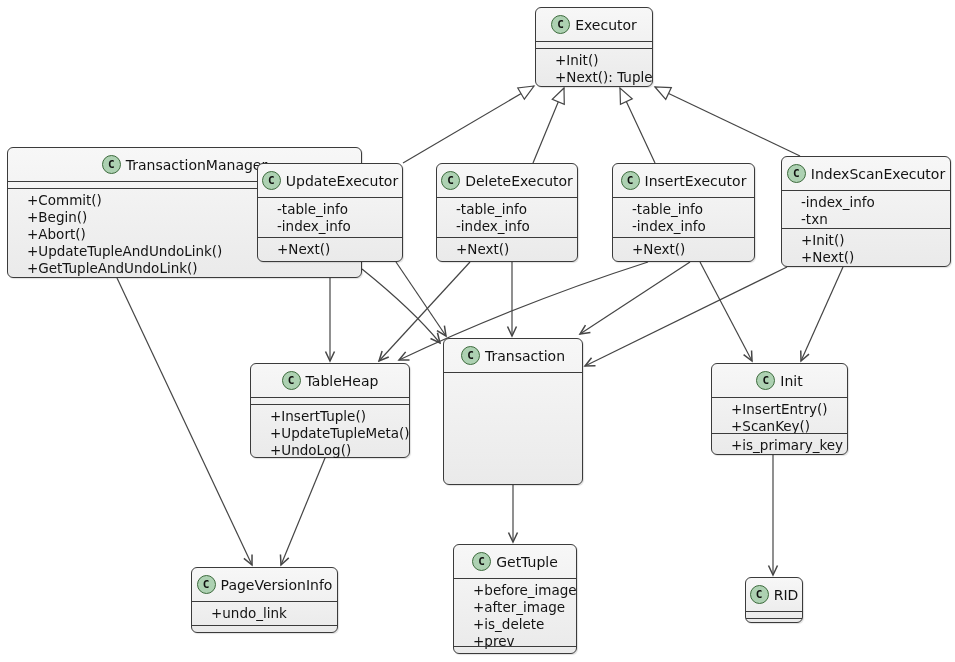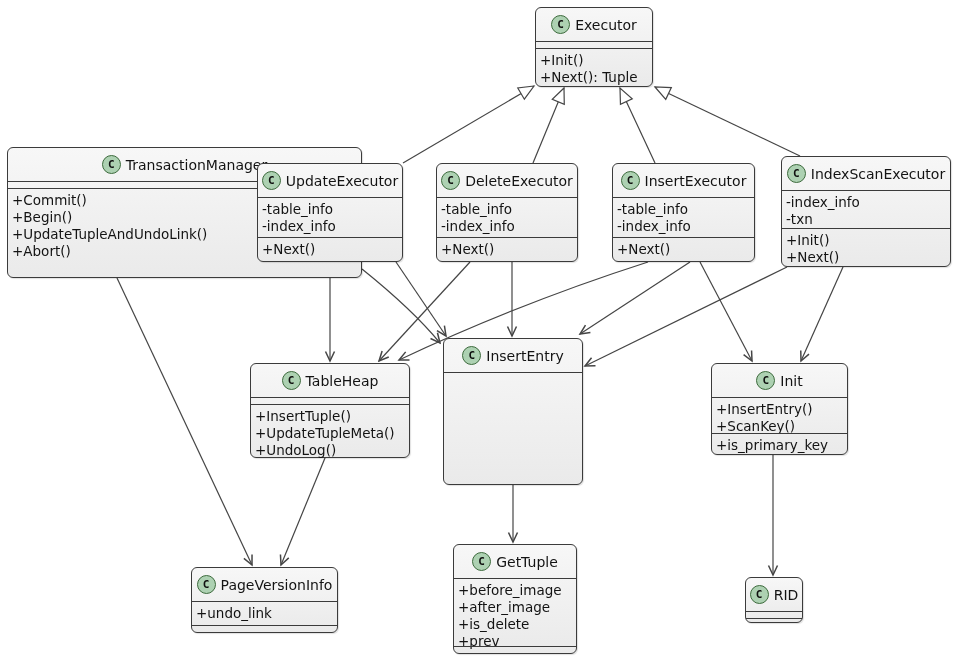--- a/index.html
+++ b/index.html
@@ -7,21 +7,21 @@
          font-family:"DejaVu Sans","Liberation Sans",sans-serif;color:#131313;}
   #edges{position:absolute;left:0;top:0;z-index:1;}
   .cls{position:absolute;z-index:2;box-sizing:border-box;display:flex;flex-direction:column;
        background:linear-gradient(#f7f7f7,#eaeaea);border:1px solid #3b3b3b;border-radius:6px;
        box-shadow:1px 1px 1px rgba(0,0,0,0.12);}
   .cls-title{flex:0 0 auto;height:33px;display:flex;align-items:center;justify-content:center;
        gap:5px;font-size:14px;white-space:nowrap;overflow:hidden;}
   .cls-icon{flex:0 0 auto;width:17px;height:17px;border-radius:50%;background:#ADD1B2;
        border:1px solid #3d6b3d;display:flex;align-items:center;justify-content:center;
        font:bold 11px "DejaVu Sans Mono","Liberation Mono",monospace;color:#101010;}
-  .cls-compart{border-top:1px solid #3b3b3b;padding:3px 4px;min-height:7px;box-sizing:border-box;}
+  .cls-compart{border-top:1px solid #3b3b3b;padding:3px 19px;min-height:7px;box-sizing:border-box;}
   .cls-methods{flex:1 1 auto;}
   .member{font-size:13.5px;line-height:17px;white-space:nowrap;}
 </style>
 </head>
 <body>
 
 <div id="stage">
   <svg id="edges" width="955" height="662">
     <defs>
       <marker id="tri" markerWidth="19" markerHeight="17" refX="17" refY="8" orient="auto" markerUnits="userSpaceOnUse">
@@ -66,22 +66,23 @@
       </div>
       <div class="cls" style="left: 7px; top: 147px; width: 355px; height: 131px;">
         <div class="cls-title">
           <span class="cls-icon">C</span>
           <span>TransactionManager</span>
         </div>
         <div class="cls-compart cls-attrs"></div>
         <div class="cls-compart cls-methods">
           <div class="member">+Commit()</div>
           <div class="member">+Begin()</div>
+          <div class="member">+Abort()</div>
           <div class="member">+UpdateTupleAndUndoLink()</div>
-          <div class="member">+Abort()</div>
+          <div class="member">+GetTupleAndUndoLink()</div>
         </div>
       </div>
       <div class="cls" style="left: 257px; top: 163px; width: 146px; height: 99px;">
         <div class="cls-title">
           <span class="cls-icon">C</span>
           <span>UpdateExecutor</span>
         </div>
         <div class="cls-compart cls-attrs">
           <div class="member">-table_info</div>
           <div class="member">-index_info</div>
@@ -138,21 +139,21 @@
         <div class="cls-compart cls-attrs"></div>
         <div class="cls-compart cls-methods">
           <div class="member">+InsertTuple()</div>
           <div class="member">+UpdateTupleMeta()</div>
           <div class="member">+UndoLog()</div>
         </div>
       </div>
       <div class="cls" style="left: 443px; top: 338px; width: 140px; height: 147px;">
         <div class="cls-title">
           <span class="cls-icon">C</span>
-          <span>InsertEntry</span>
+          <span>Transaction</span>
         </div>
         <div class="cls-compart cls-methods"></div>
       </div>
       <div class="cls" style="left: 711px; top: 363px; width: 137px; height: 92px;">
         <div class="cls-title">
           <span class="cls-icon">C</span>
           <span>Init</span>
         </div>
         <div class="cls-compart cls-methods">
           <div class="member">+InsertEntry()</div>

